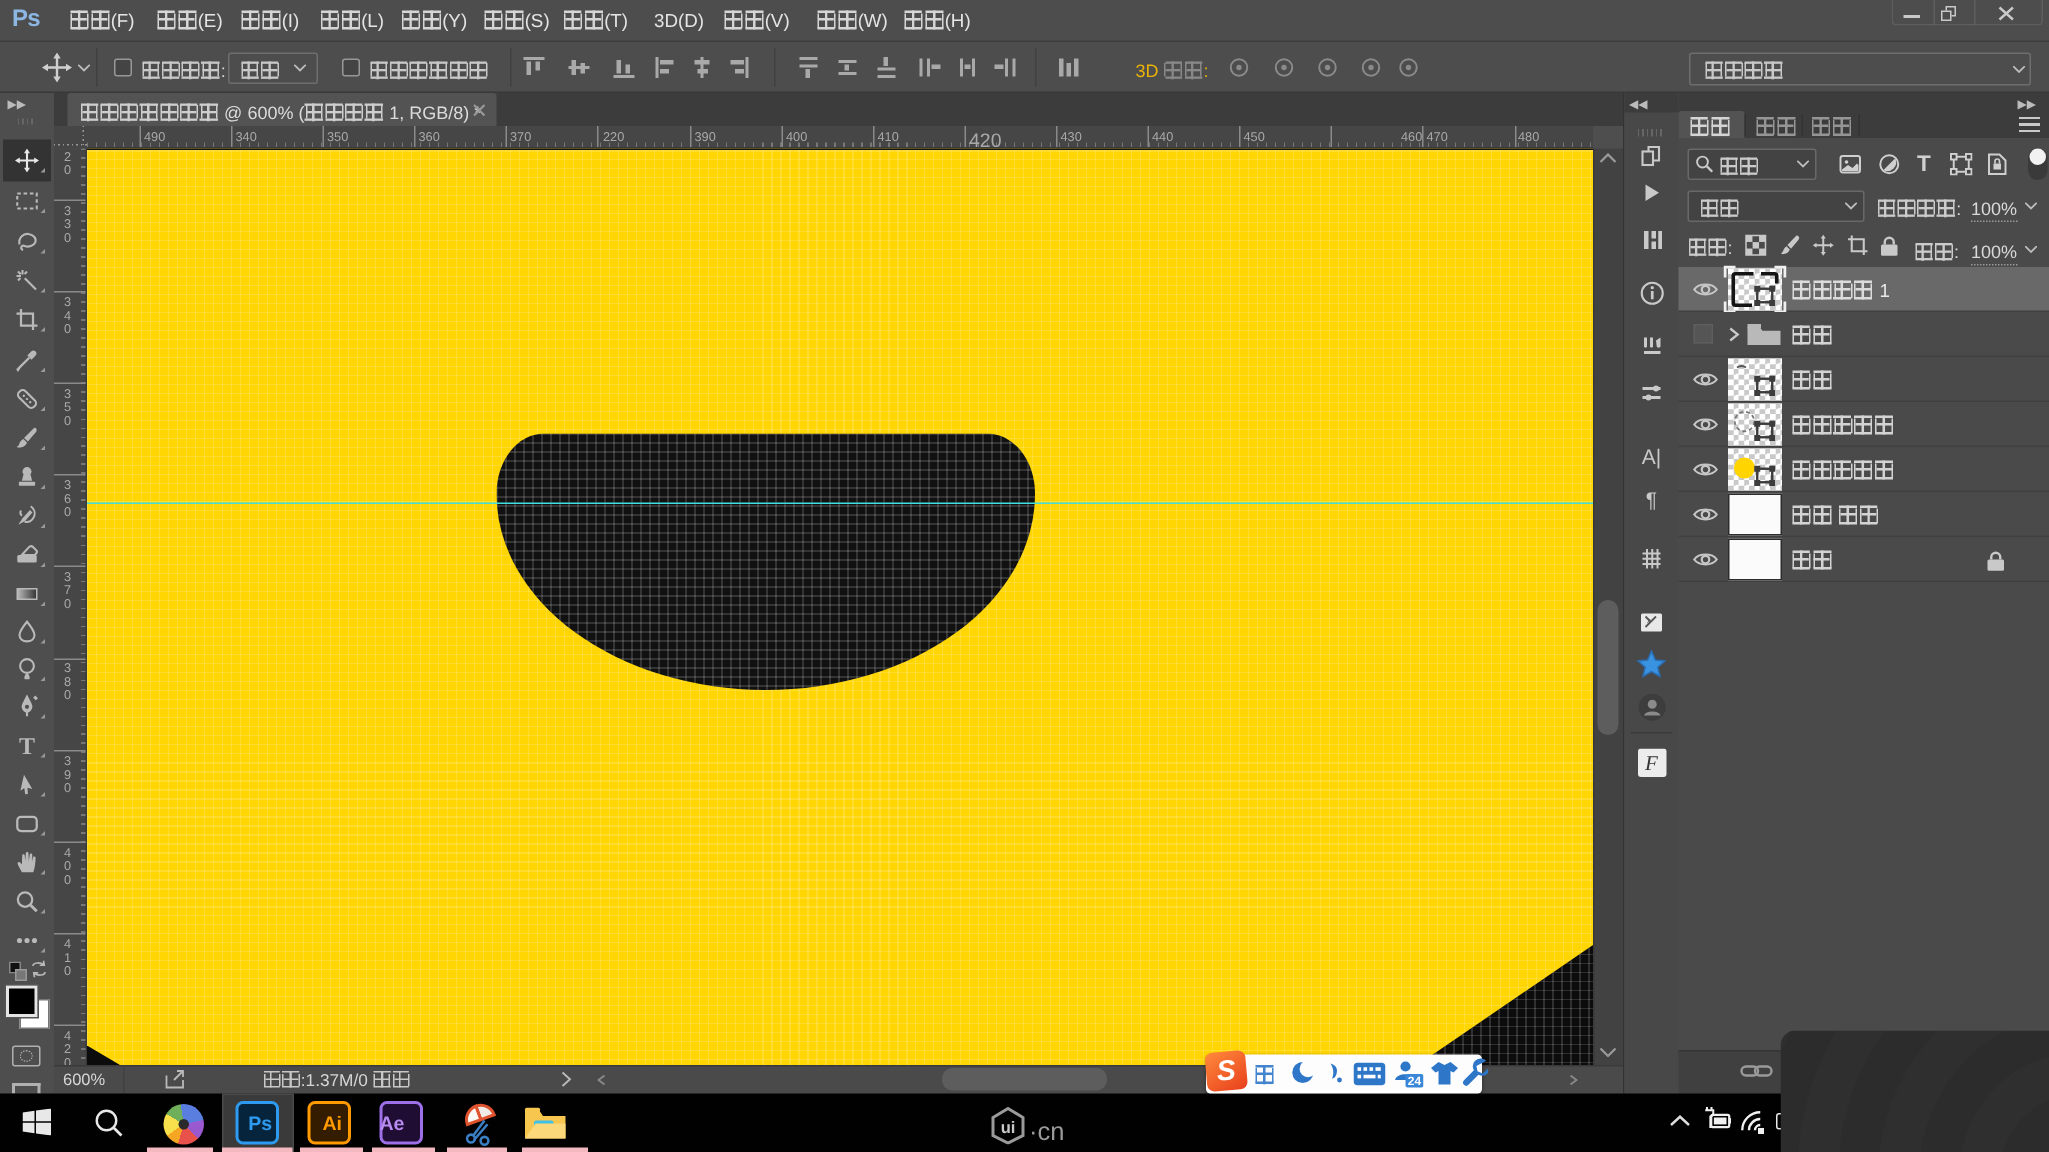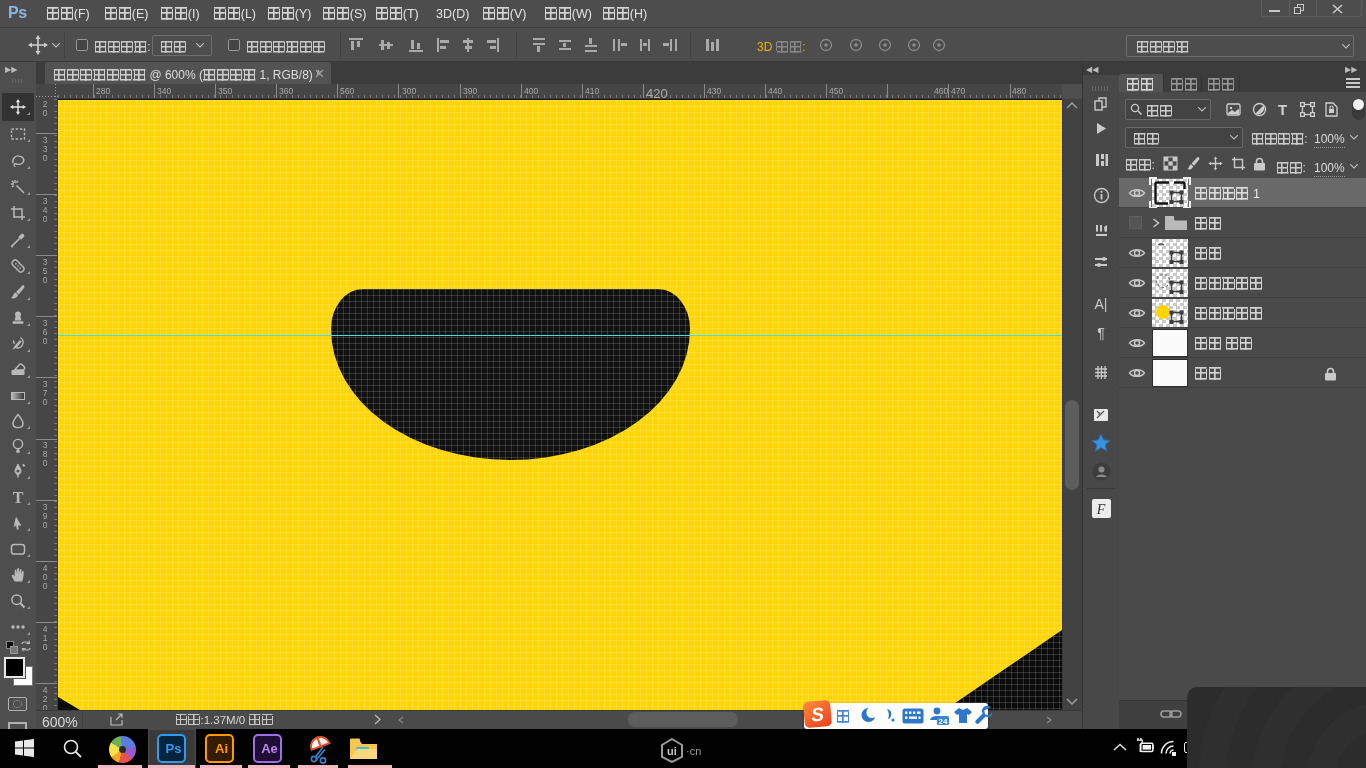--- a/index.html
+++ b/index.html
@@ -331,26 +331,26 @@
       <div class="a" style="left:402px;top:0;width:1px;height:15px;background:#8a8a8a"></div>
       <div class="a" style="left:463px;top:0;width:1px;height:15px;background:#8a8a8a"></div>
       <div class="a" style="left:524px;top:0;width:1px;height:15px;background:#8a8a8a"></div>
       <div class="a" style="left:585px;top:0;width:1px;height:15px;background:#8a8a8a"></div>
       <div class="a" style="left:646px;top:0;width:1px;height:15px;background:#8a8a8a"></div>
       <div class="a" style="left:707px;top:0;width:1px;height:15px;background:#8a8a8a"></div>
       <div class="a" style="left:768px;top:0;width:1px;height:15px;background:#8a8a8a"></div>
       <div class="a" style="left:829px;top:0;width:1px;height:15px;background:#8a8a8a"></div>
       <div class="a" style="left:890px;top:0;width:1px;height:15px;background:#8a8a8a"></div>
       <div class="a" style="left:952px;top:0;width:1px;height:15px;background:#8a8a8a"></div>
-      <div class="a" style="left:38px;top:2px;color:#a9a9a9;font-size:8.5px">280</div>
+      <div class="a" style="left:38px;top:2px;color:#a9a9a9;font-size:8.5px">490</div>
       <div class="a" style="left:99px;top:2px;color:#a9a9a9;font-size:8.5px">340</div>
       <div class="a" style="left:160px;top:2px;color:#a9a9a9;font-size:8.5px">350</div>
       <div class="a" style="left:221px;top:2px;color:#a9a9a9;font-size:8.5px">360</div>
-      <div class="a" style="left:282px;top:2px;color:#a9a9a9;font-size:8.5px">560</div>
-      <div class="a" style="left:344px;top:2px;color:#a9a9a9;font-size:8.5px">300</div>
+      <div class="a" style="left:282px;top:2px;color:#a9a9a9;font-size:8.5px">370</div>
+      <div class="a" style="left:344px;top:2px;color:#a9a9a9;font-size:8.5px">220</div>
       <div class="a" style="left:405px;top:2px;color:#a9a9a9;font-size:8.5px">390</div>
       <div class="a" style="left:466px;top:2px;color:#a9a9a9;font-size:8.5px">400</div>
       <div class="a" style="left:527px;top:2px;color:#a9a9a9;font-size:8.5px">410</div>
       <div class="a" style="left:588px;top:2px;color:#a9a9a9;font-size:13px">420</div>
       <div class="a" style="left:649px;top:2px;color:#a9a9a9;font-size:8.5px">430</div>
       <div class="a" style="left:710px;top:2px;color:#a9a9a9;font-size:8.5px">440</div>
       <div class="a" style="left:771px;top:2px;color:#a9a9a9;font-size:8.5px">450</div>
       <div class="a" style="left:876px;top:2px;color:#a9a9a9;font-size:8.5px">460</div>
       <div class="a" style="left:893px;top:2px;color:#a9a9a9;font-size:8.5px">470</div>
       <div class="a" style="left:954px;top:2px;color:#a9a9a9;font-size:8.5px">480</div>
@@ -387,21 +387,21 @@
     </div>
     <div class="a" style="left:1062px;top:99px;width:20px;height:611px;background:#424242;border-left:1px solid #383838"></div>
     <div class="a" style="left:1065px;top:400px;width:14px;height:90px;background:#5d5d5d;border-radius:7px"></div>
     <svg class="a" style="left:1066px;top:102px" width="12" height="7">
       <path d="M1 6 L6 1 L11 6" stroke="#9a9a9a" stroke-width="1.5" fill="none"></path>
     </svg>
     <svg class="a" style="left:1066px;top:698px" width="12" height="7">
       <path d="M1 1 L6 6 L11 1" stroke="#9a9a9a" stroke-width="1.5" fill="none"></path>
     </svg>
     <div class="a" style="left:36px;top:710px;width:1046px;height:19px;background:#4a4a4a;border-top:1px solid #3a3a3a"></div>
-    <div class="a" style="left:42px;top:714px;color:#d6d6d6;font-size:14px">600%</div>
+    <div class="a" style="left:42px;top:714px;color:#d6d6d6;font-size:11px">600%</div>
     <div class="a" style="left:82px;top:710px;width:1px;height:19px;background:#404040"></div>
     <svg class="a" style="left:110px;top:713px" width="14" height="13">
       <g stroke="#b9b9b9" stroke-width="1.2" fill="none">
         <path d="M1 4 V12 H12 V7"></path>
         <path d="M6 7 L12 1 M8 1 H12 V5"></path>
       </g>
     </svg>
     <div class="a" style="left:175px;top:714px;--c:#d6d6d6;color:#d6d6d6;font-size:11.5px"><b class="k"></b><b class="k"></b>:1.37M/0 <b class="k"></b><b class="k"></b></div>
     <svg class="a" style="left:374px;top:714px" width="7" height="11">
       <path d="M1 1 L6 5.5 L1 10" stroke="#b9b9b9" stroke-width="1.3" fill="none"></path>
@@ -726,21 +726,21 @@
     </svg>
     <div class="a" style="left:148px;top:729px;width:48px;height:39px;background:#3a3a3a;border:1px solid #4a4a4a"></div>
     <div class="a" style="left:109px;top:736px;width:27px;height:27px;border-radius:50%;background:conic-gradient(from 20deg,#5a7de0 0 16%,#9b59d0 16% 32%,#e8524a 32% 49%,#f5a623 49% 60%,#f7e04b 60% 78%,#6fae5a 78% 92%,#5a7de0 92%)">
       <div class="a" style="left:10px;top:10px;width:7px;height:7px;border-radius:50%;background:#2a2a2a"></div>
     </div>
     <div class="a" style="left:157px;top:734px;width:29px;height:29px;background:#06253d;border:2px solid #2f9bf0;border-radius:5px"></div>
     <div class="a" style="left:157px;top:741px;color:#2f9bf0;font-size:13px;font-weight:bold;width:33px;text-align:center">Ps</div>
     <div class="a" style="left:205px;top:734px;width:29px;height:29px;background:#331c00;border:2px solid #ff9a00;border-radius:5px"></div>
     <div class="a" style="left:205px;top:741px;color:#ff9a00;font-size:13px;font-weight:bold;width:33px;text-align:center">Ai</div>
     <div class="a" style="left:253px;top:734px;width:29px;height:29px;background:#1f0d33;border:2px solid #9d6fe8;border-radius:5px"></div>
-    <div class="a" style="left:253px;top:741px;color:#b78af0;font-size:13px;font-weight:bold;width:33px;text-align:center">Ae</div>
+    <div class="a" style="left:253px;top:741px;color:#b78af0;font-size:13px;font-weight:bold;width:33px;">Ae</div>
     <svg class="a" style="left:306px;top:735px" width="28" height="29">
       <g transform="rotate(-20 14 10)">
         <path d="M14 2 A9.5 9.5 0 0 1 23.5 11.5 L14 11.5 Z" fill="#f0ede8" stroke="#e0532f" stroke-width="2"></path>
         <path d="M14 2 A9.5 9.5 0 0 0 4.5 11.5 L14 11.5 Z" fill="#fcfbf9" stroke="#e0532f" stroke-width="2"></path>
       </g>
       <g stroke="#3a7fc4" stroke-width="1.7" fill="none">
         <circle cx="8" cy="24" r="2.6"></circle>
         <circle cx="17" cy="25.5" r="2.6"></circle>
         <path d="M9.5 22 L17 12 M10 25 L19 14.5"></path>
       </g>
@@ -754,21 +754,21 @@
     <div class="a" style="left:98px;top:765px;width:44px;height:3px;background:#f4b8c0"></div>
     <div class="a" style="left:148px;top:765px;width:47px;height:3px;background:#f4b8c0"></div>
     <div class="a" style="left:200px;top:765px;width:42px;height:3px;background:#f4b8c0"></div>
     <div class="a" style="left:248px;top:765px;width:42px;height:3px;background:#f4b8c0"></div>
     <div class="a" style="left:298px;top:765px;width:40px;height:3px;background:#f4b8c0"></div>
     <div class="a" style="left:348px;top:765px;width:44px;height:3px;background:#f4b8c0"></div>
     <svg class="a" style="left:660px;top:738px" width="24" height="25">
       <path d="M12 1 L22 7 V19 L12 24 L2 19 V7 Z" fill="none" stroke="#9a9a9a" stroke-width="2"></path>
       <text x="12" y="17" font-size="11" font-weight="bold" fill="#c9c9c9" text-anchor="middle">ui</text>
     </svg>
-    <div class="a" style="left:686px;top:745px;color:#9a9a9a;font-size:11px">·cn</div>
+    <div class="a" style="left:686px;top:745px;color:#9a9a9a;font-size:17px">·cn</div>
     <svg class="a" style="left:1113px;top:743px" width="14" height="8">
       <path d="M1 7 L7 1.5 L13 7" stroke="#dedede" stroke-width="1.6" fill="none"></path>
     </svg>
     <svg class="a" style="left:1134px;top:737px" width="20" height="18">
       <g stroke="#f0f0f0" fill="none">
         <path d="M4 1 V3.2 M7 1 V3.2" stroke-width="1.4"></path>
         <path d="M2.8 3.2 H8.2 V5 C8.2 6.4 7.4 7.2 6.2 7.4 L6.2 15" stroke-width="1.3"></path>
       </g>
       <rect x="6.8" y="6.2" width="12" height="8.2" rx="1" fill="none" stroke="#f0f0f0" stroke-width="1.5"></rect>
       <rect x="8.6" y="8" width="8.4" height="4.6" fill="#f0f0f0"></rect>

